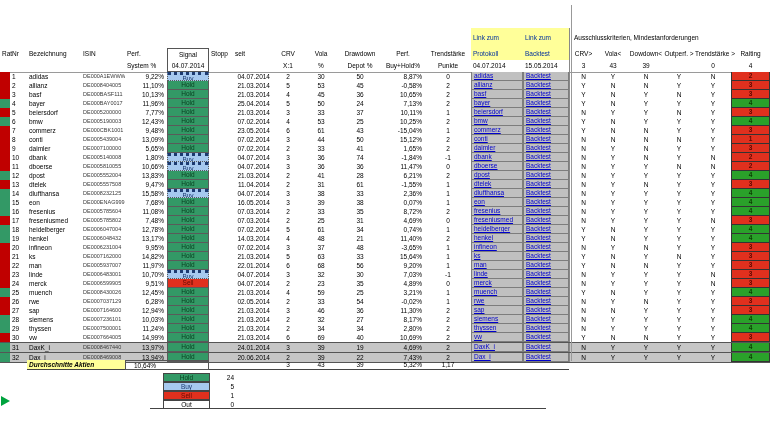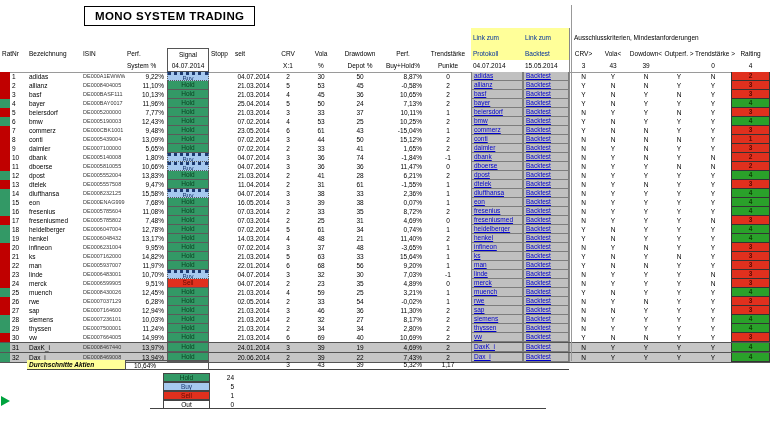--- a/index.html
+++ b/index.html
@@ -56,21 +56,20 @@
   .lcount{width:24px;text-align:right;font-size:6.5px;line-height:9px}
   #bottomline{position:absolute;top:408px;left:150px;width:396px;border-top:1px solid #444;height:0}
   #navtri{position:absolute;top:396px;left:1px;width:0;height:0;
           border-top:5px solid transparent;border-bottom:5px solid transparent;border-left:9px solid #00a33e}
   #vline{position:absolute;top:5px;left:571px;height:356px;border-left:1px solid #999}
 </style>
 </head>
 <body>
 
 <div id="sheet">
-  <div id="title">MONO SYSTEM TRADING</div>
 
   <div id="bandA" class="grid">
     <div class="cell yellow l lz" style="grid-column:14">Link zum</div>
     <div class="cell yellow l lz" style="grid-column:15">Link zum</div>
     <div class="cell hc l excl vsep" style="grid-column:16 / 22">Ausschlusskriterien, Mindestanforderungen</div>
   </div>
 
   <div id="bandB" class="grid">
       <div class="cell hc l" style="grid-column: 1 / 3;">RatNr</div>
       <div class="cell hc l" style="grid-column: 3;">Bezeichnung</div>

